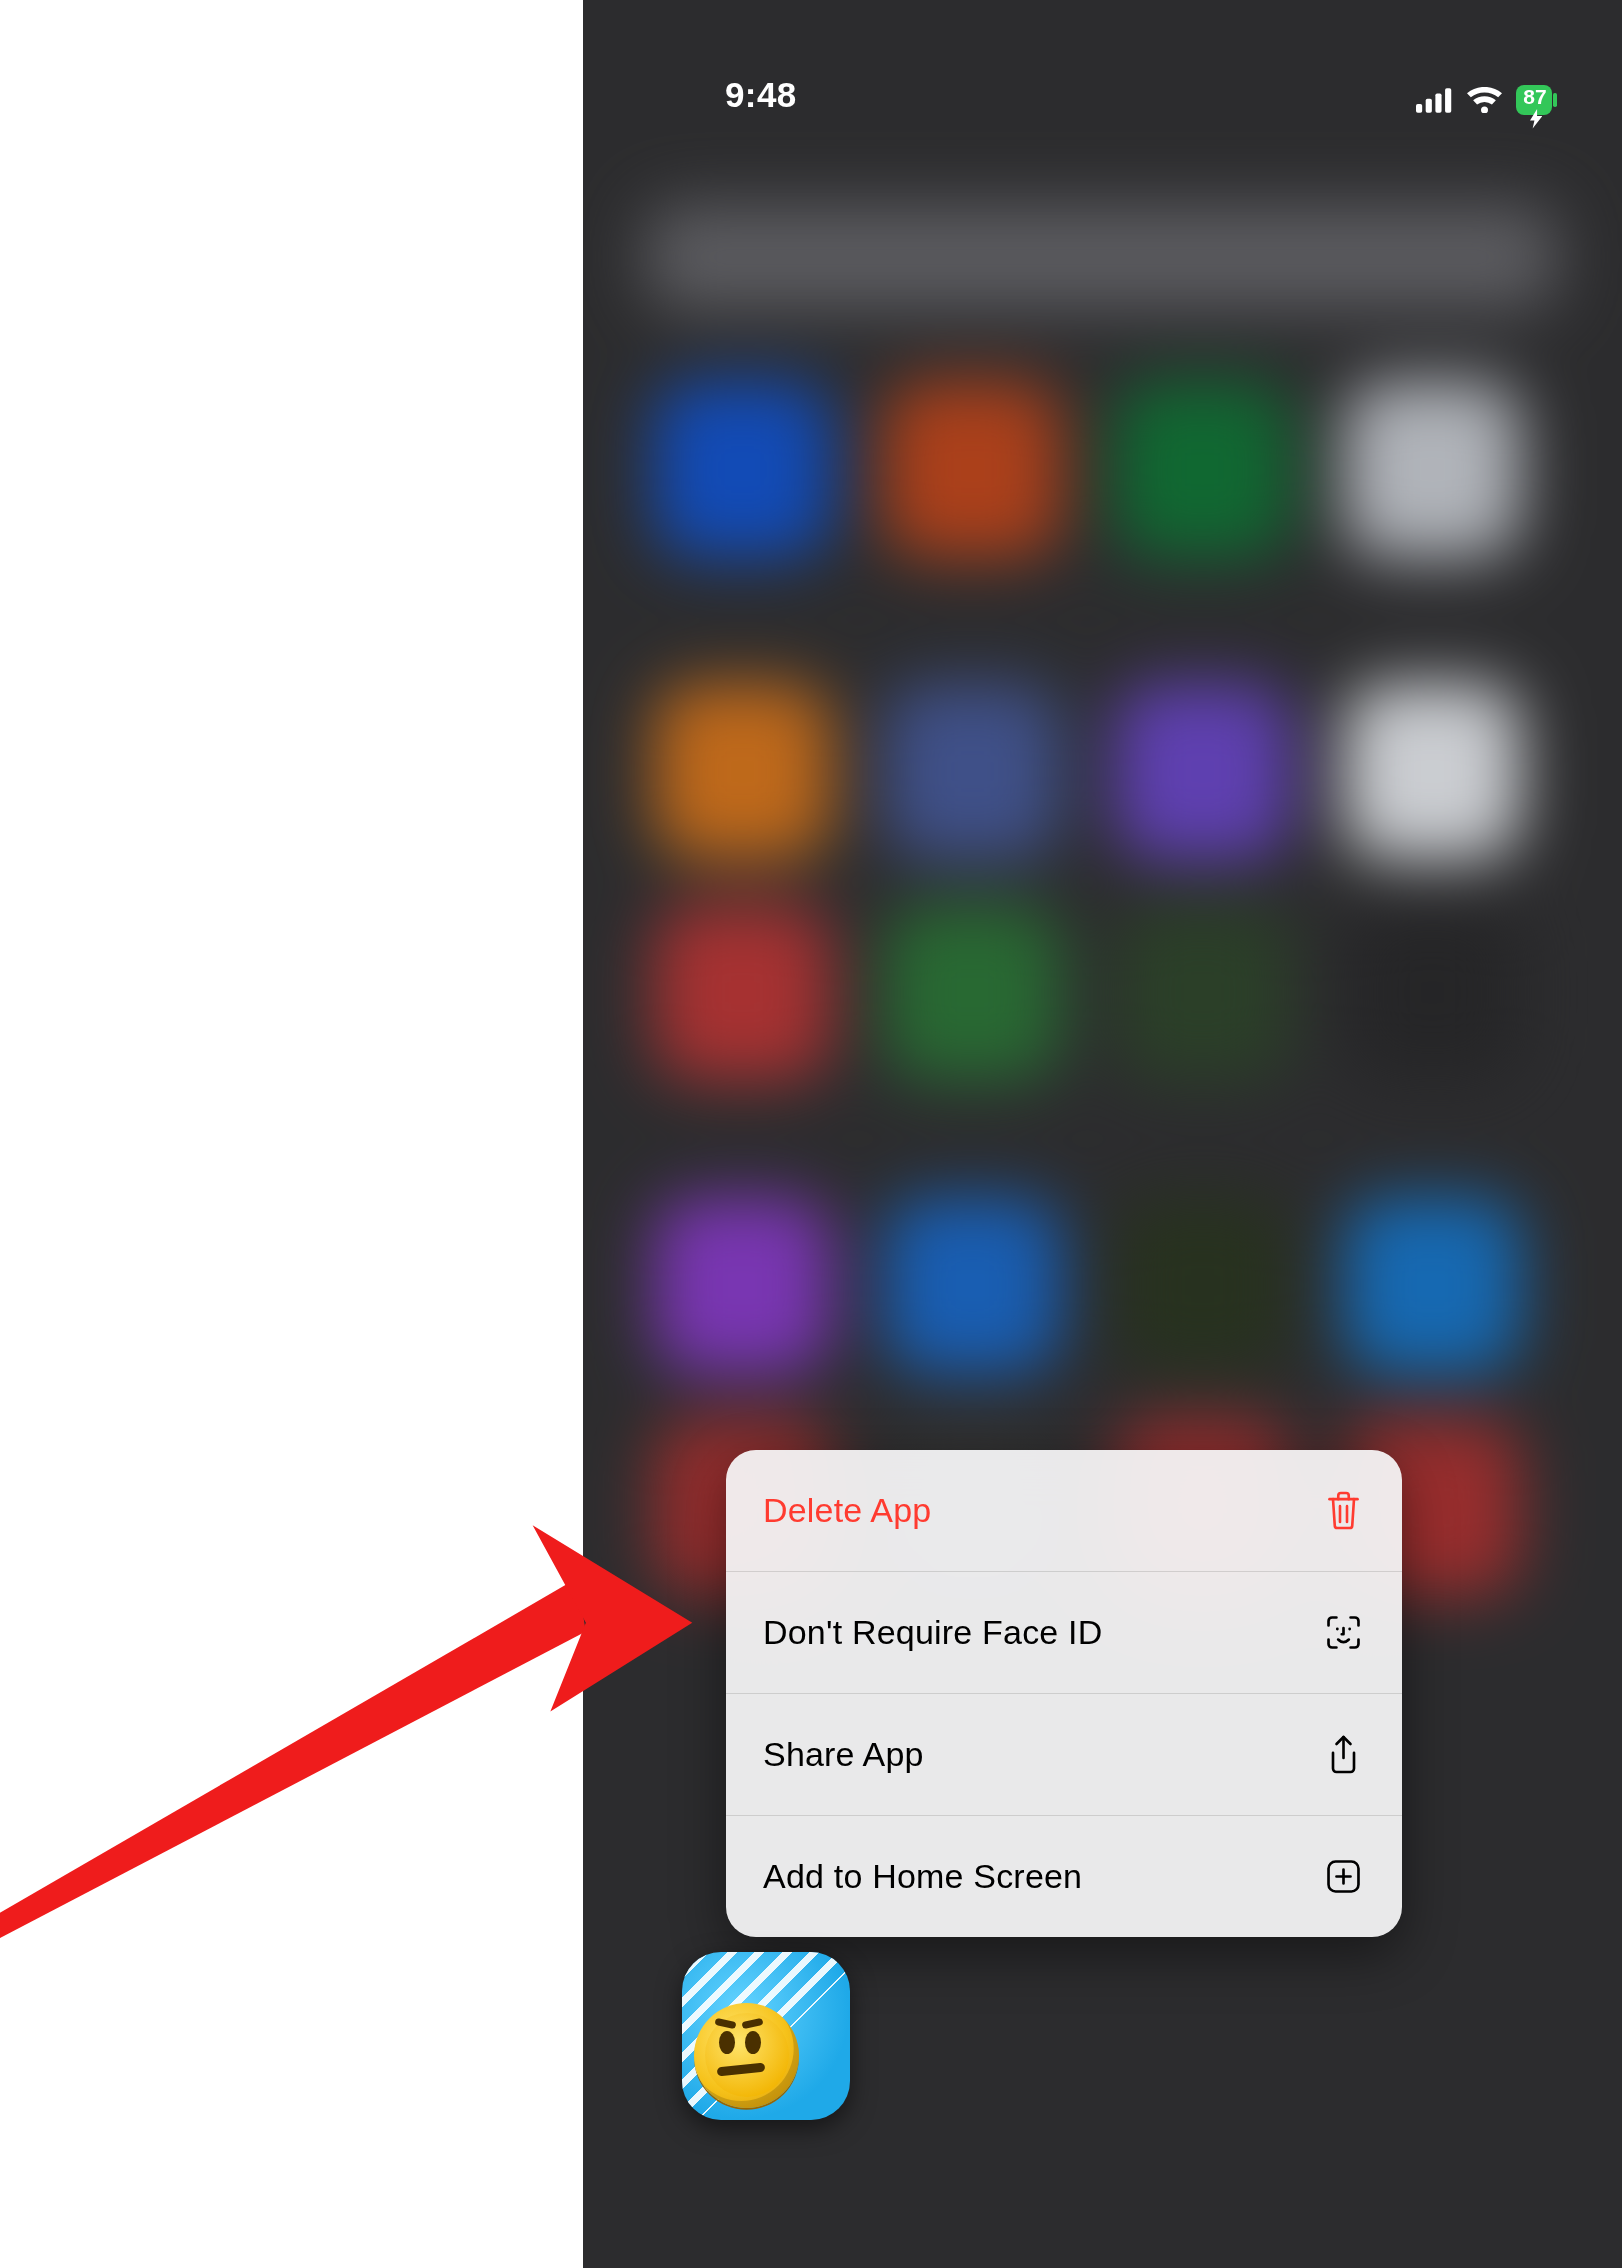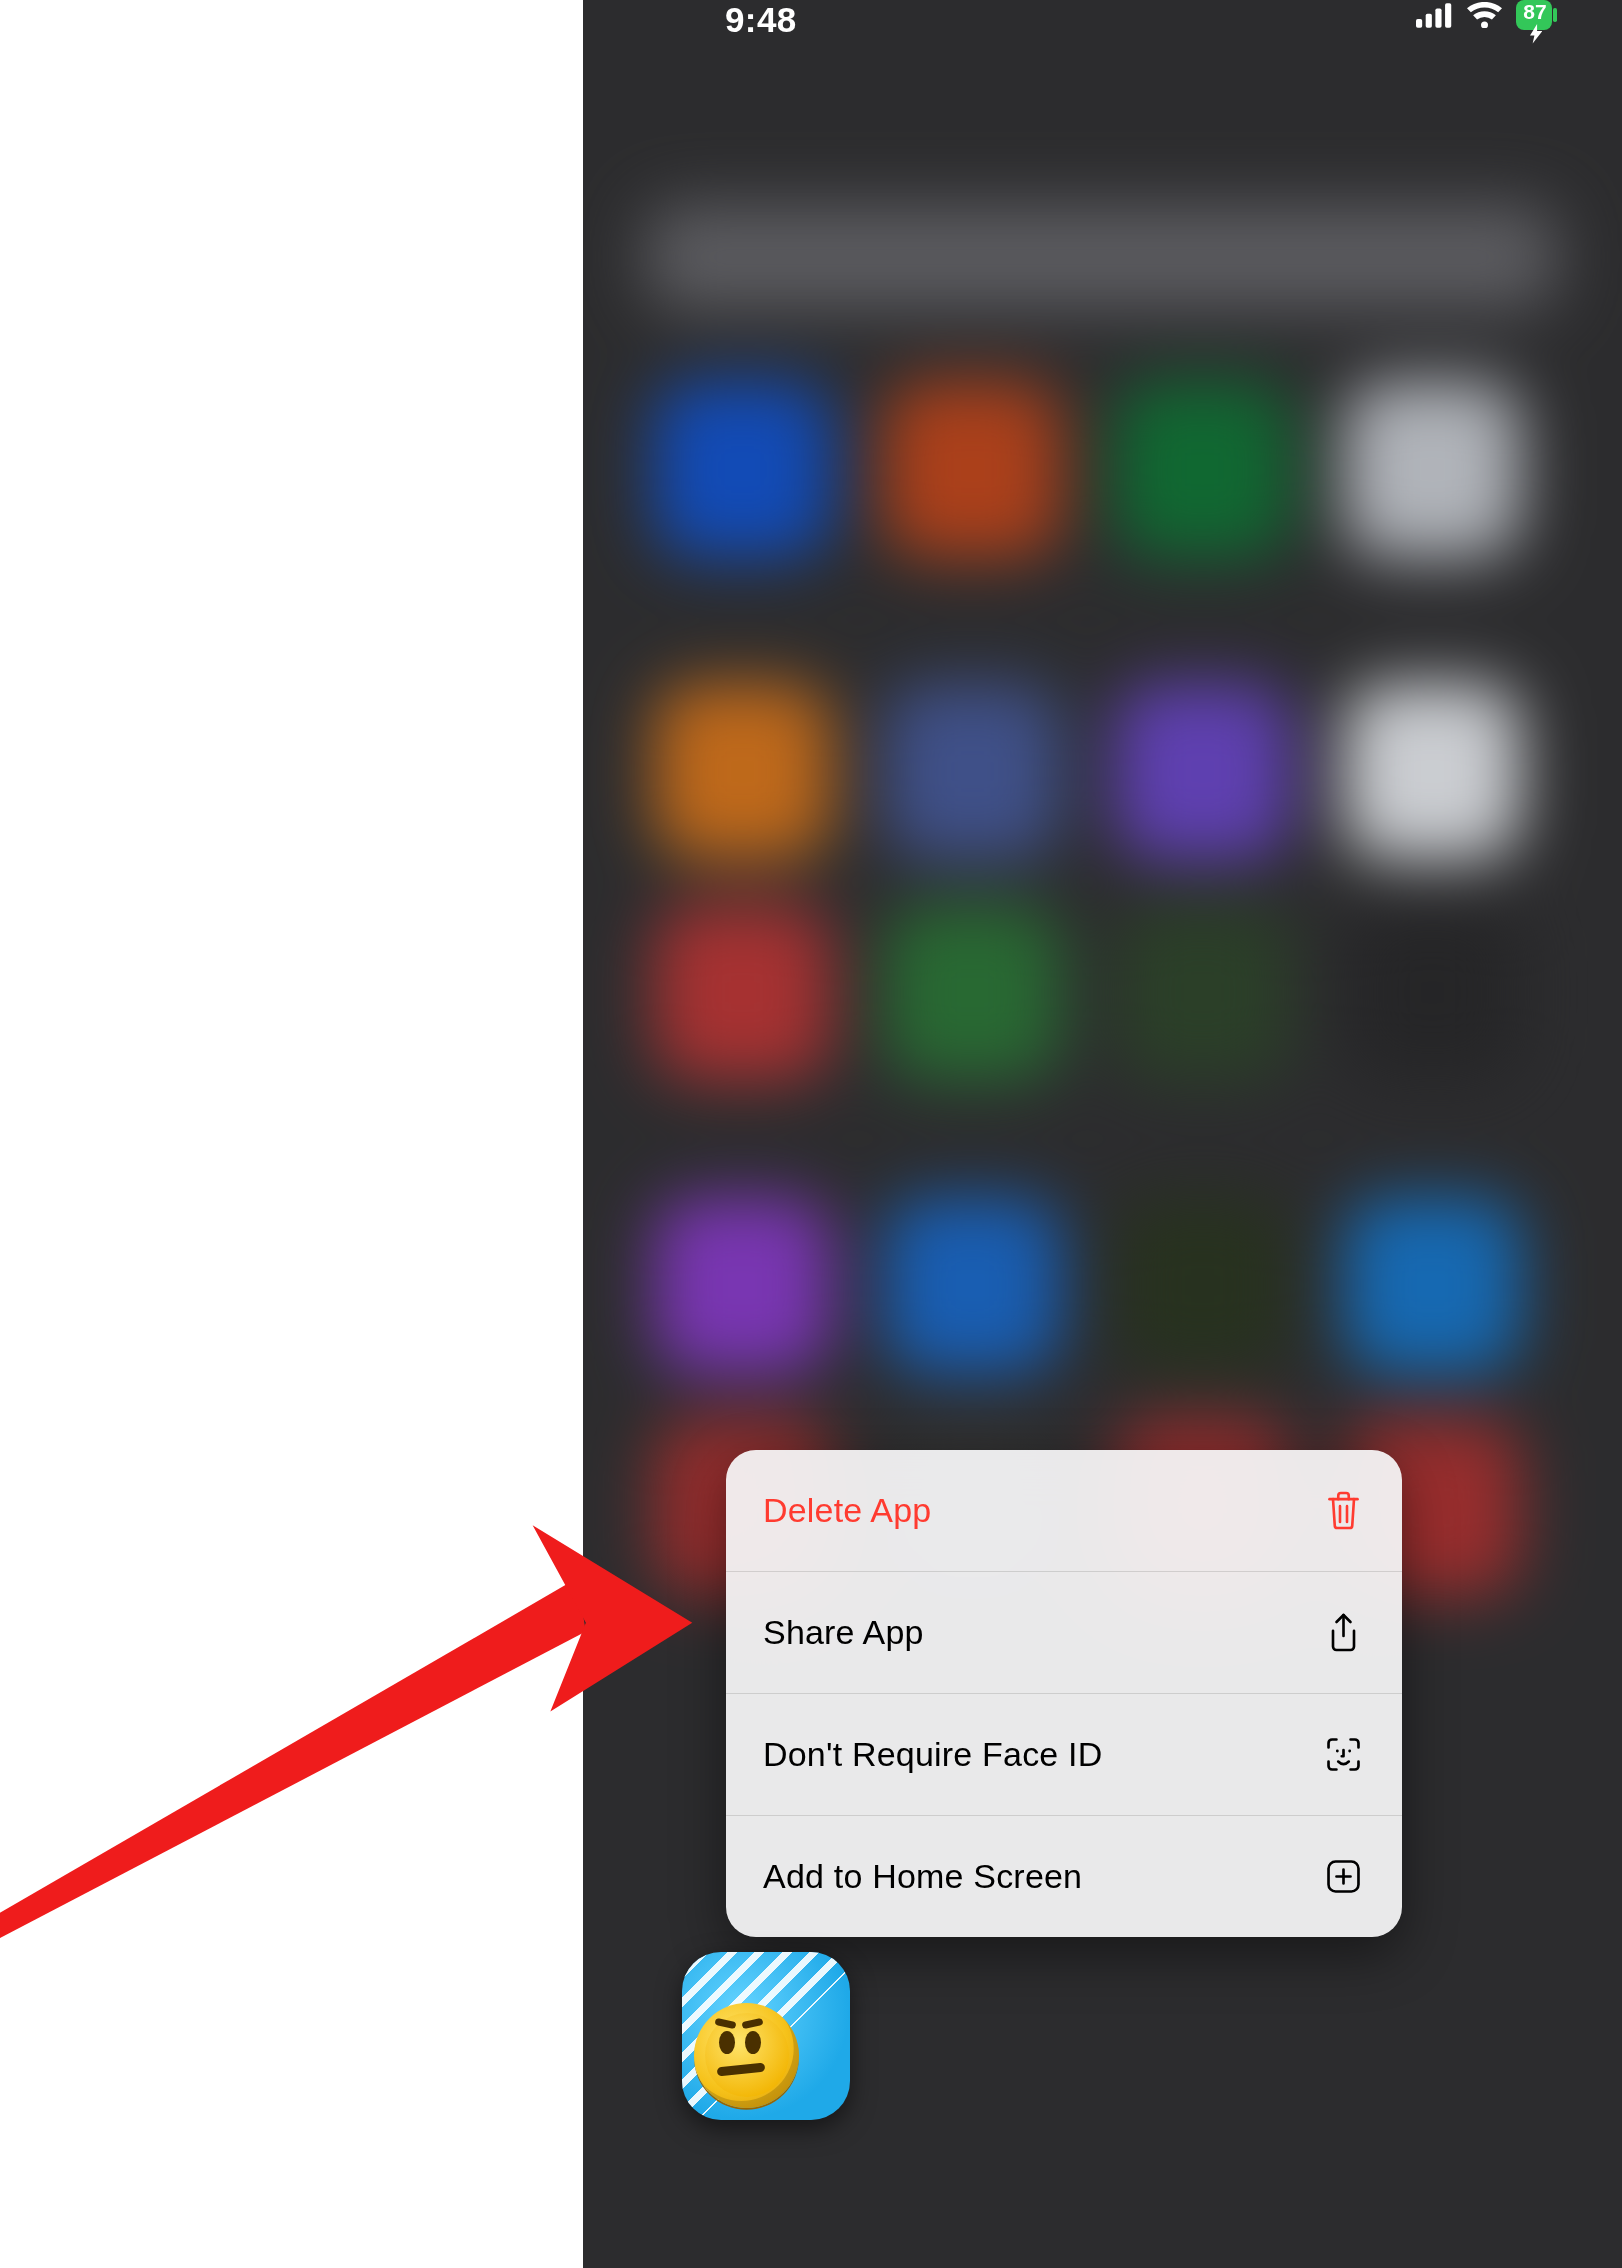--- a/index.html
+++ b/index.html
@@ -58,21 +58,21 @@
   flex: 0 0 177px; height: 177px;
   border-radius: 43px;
 }
 
 
 .status-bar {
   position: absolute;
   top: 0; left: 0; right: 0;
   height: 115px;
   display: flex;
-  align-items: flex-start;
+  align-items: flex-end;
   justify-content: space-between;
   padding: 0 71px 0 142px;
   color: #fff;
   z-index: 50;
 }
 .status-time {
   font-size: 35px;
   font-weight: 600;
   letter-spacing: 0.4px;
 }
@@ -292,47 +292,47 @@
           <svg width="35" height="39" viewBox="0 0 40 44" fill="none" stroke="#ff3b30" stroke-width="3" stroke-linecap="round" stroke-linejoin="round">
             <path d="M4 9h32"></path>
             <path d="M14 9V5a3 3 0 0 1 3-3h6a3 3 0 0 1 3 3v4"></path>
             <path d="M8 9l2 30a3 3 0 0 0 3 3h14a3 3 0 0 0 3-3l2-30"></path>
             <path d="M16 17v18M24 17v18"></path>
           </svg>
         </span>
       </div>
 
       <div class="menu-item">
-        <span class="label">Share App</span>
-        <span class="glyph">
-          <svg width="35" height="43" viewBox="0 0 40 48" fill="none" stroke="#000" stroke-width="3" stroke-linecap="round" stroke-linejoin="round">
-            <path d="M20 4v24"></path>
-              <path d="M12 12l8-8 8 8"></path>
-            <path d="M8 22v18a4 4 0 0 0 4 4h16a4 4 0 0 0 4-4V22"></path>
-          </svg>
-        </span>
-      </div>
-
-      <div class="menu-item">
         <span class="label">Don't Require Face ID</span>
         <span class="glyph">
           <svg width="37" height="37" viewBox="0 0 42 42" fill="none" stroke="#000" stroke-width="3" stroke-linecap="round" stroke-linejoin="round">
             <path d="M4 13V8a4 4 0 0 1 4-4h5"></path>
               <path d="M29 4h5a4 4 0 0 1 4 4v5"></path>
             <path d="M38 29v5a4 4 0 0 1-4 4h-5"></path>
               <path d="M13 38H8a4 4 0 0 1-4-4v-5"></path>
             <circle cx="14" cy="17" r="1.6" fill="#000" stroke="none"></circle>
             <circle cx="28" cy="17" r="1.6" fill="#000" stroke="none"></circle>
             <path d="M21 16v7h-2"></path>
             <path d="M15 29c2 2 4 3 6 3s4-1 6-3"></path>
           </svg>
         </span>
       </div>
 
       <div class="menu-item">
+        <span class="label">Share App</span>
+        <span class="glyph">
+          <svg width="35" height="43" viewBox="0 0 40 48" fill="none" stroke="#000" stroke-width="3" stroke-linecap="round" stroke-linejoin="round">
+            <path d="M20 4v24"></path>
+              <path d="M12 12l8-8 8 8"></path>
+            <path d="M8 22v18a4 4 0 0 0 4 4h16a4 4 0 0 0 4-4V22"></path>
+          </svg>
+        </span>
+      </div>
+
+      <div class="menu-item">
         <span class="label">Add to Home Screen</span>
         <span class="glyph">
           <svg width="37" height="37" viewBox="0 0 42 42" fill="none" stroke="#000" stroke-width="3" stroke-linecap="round" stroke-linejoin="round">
             <rect x="4" y="4" width="34" height="34" rx="8"></rect>
             <path d="M21 13v16M13 21h16"></path>
           </svg>
         </span>
       </div>
 
     </div>

